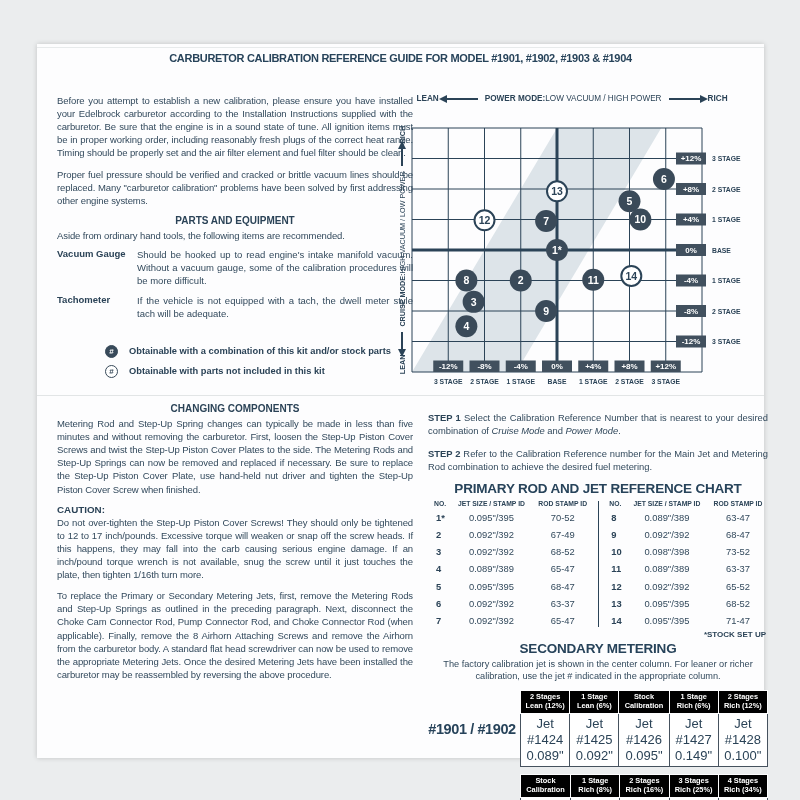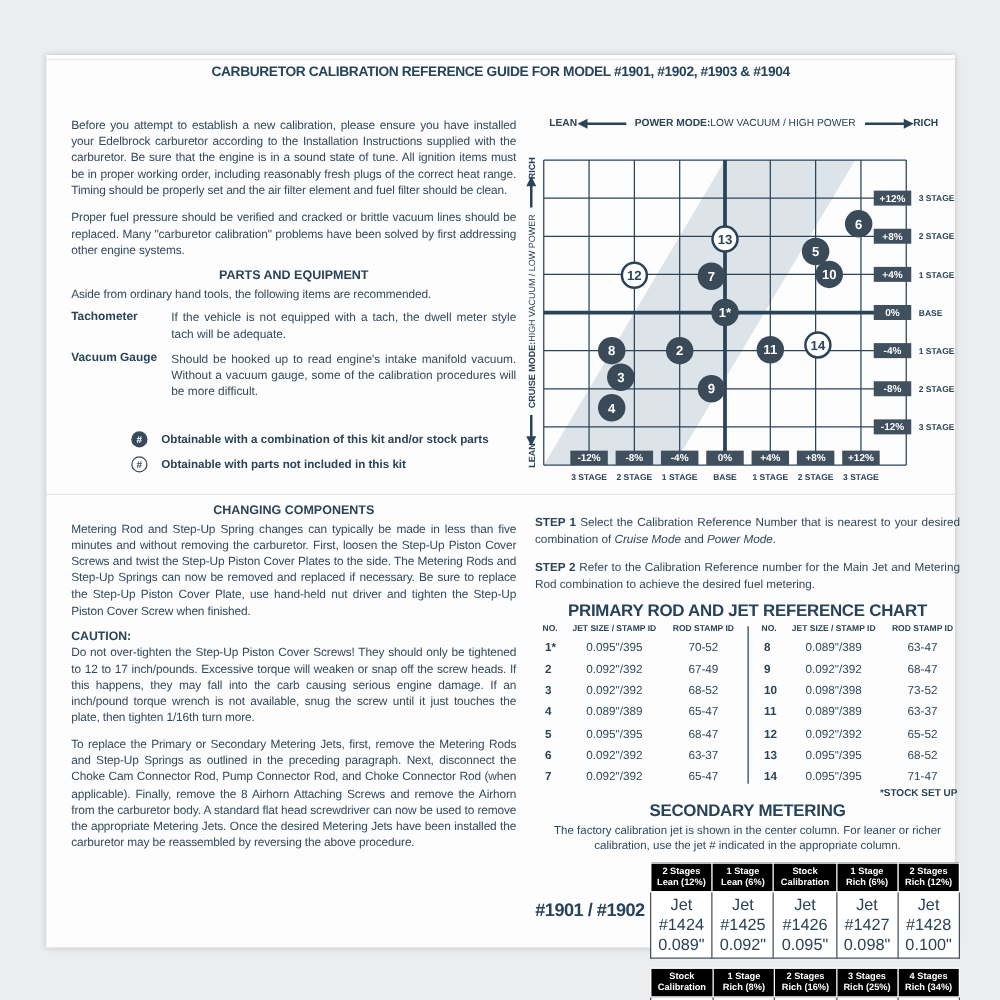--- a/index.html
+++ b/index.html
@@ -27,21 +27,21 @@
 
   .legend{margin-top:24px;padding-left:48px;}
   .legend-row{display:flex;align-items:center;margin-bottom:7px;gap:11px;}
   .sym{width:13px;height:13px;border-radius:50%;flex:none;display:inline-flex;
        align-items:center;justify-content:center;font-size:8px;font-weight:bold;
        border:1.5px solid #384a5a;box-sizing:border-box;}
   .sym.filled{background:#384a5a;color:#fff;}
   .sym.open{background:#fff;color:#384a5a;}
   .legend-text{font-weight:bold;font-size:9.3px;color:#2b4357;}
 
-  .chart-wrap{position:absolute;left:382px;top:50px;width:352px;height:300px;}
+  .chart-wrap{position:absolute;left:359px;top:50px;width:352px;height:300px;}
   .chart-topaxis{position:absolute;left:16px;width:320px;top:0;display:flex;align-items:center;
                  justify-content:center;font-size:8.2px;font-weight:bold;color:#2b4357;white-space:nowrap;}
   .chart-topaxis .plain{font-weight:normal;}
   .chart-leftaxis{position:absolute;left:-144px;top:150px;width:300px;height:12px;
                   transform:rotate(-90deg);display:flex;align-items:center;justify-content:center;
                   font-size:7.2px;font-weight:bold;color:#2b4357;white-space:nowrap;}
   .chart-leftaxis .plain{font-weight:normal;}
   .arr{height:2px;background:#2b4357;position:relative;margin:0 7px;flex:none;}
   .arr.a-left::before{content:"";position:absolute;left:-7px;top:-3px;width:0;height:0;
        border-right:8px solid #2b4357;border-top:4px solid transparent;border-bottom:4px solid transparent;}
@@ -82,26 +82,26 @@
   <div class="seam-top"></div>
   <div class="title">CARBURETOR CALIBRATION REFERENCE GUIDE FOR MODEL #1901, #1902, #1903 &amp; #1904</div>
 
   <div class="col-left-top">
     <p class="body">Before you attempt to establish a new calibration, please ensure you have installed your Edelbrock carburetor according to the Installation Instructions supplied with the carburetor. Be sure that the engine is in a sound state of tune. All ignition items must be in proper working order, including reasonably fresh plugs of the correct heat range. Timing should be properly set and the air filter element and fuel filter should be clean.</p>
     <p class="body">Proper fuel pressure should be verified and cracked or brittle vacuum lines should be replaced. Many "carburetor calibration" problems have been solved by first addressing other engine systems.</p>
     <h3 class="center">PARTS AND EQUIPMENT</h3>
     <p class="body" style="margin-bottom:6px">Aside from ordinary hand tools, the following items are recommended.</p>
     <div>
         <div class="def-row">
+          <div class="def-term">Vacuum Gauge</div>
+          <div class="def-desc">Should be hooked up to read engine's intake manifold vacuum. Without a vacuum gauge, some of the calibration procedures will be more difficult.</div>
+        </div>
+        <div class="def-row">
           <div class="def-term">Tachometer</div>
           <div class="def-desc">If the vehicle is not equipped with a tach, the dwell meter style tach will be adequate.</div>
-        </div>
-        <div class="def-row">
-          <div class="def-term">Vacuum Gauge</div>
-          <div class="def-desc">Should be hooked up to read engine's intake manifold vacuum. Without a vacuum gauge, some of the calibration procedures will be more difficult.</div>
         </div>
       </div>
     <div class="legend">
         <div class="legend-row">
           <span class="sym filled">#</span>
           <span class="legend-text">Obtainable with a combination of this kit and/or stock parts</span>
         </div>
         <div class="legend-row">
           <span class="sym open">#</span>
           <span class="legend-text">Obtainable with parts not included in this kit</span>
@@ -383,21 +383,21 @@
             </thead>
             <tbody>
               <tr>
                 <td>Jet #1424
 0.089"</td>
                 <td>Jet #1425
 0.092"</td>
                 <td>Jet #1426
 0.095"</td>
                 <td>Jet #1427
-0.098"</td>
+0.149"</td>
                 <td>Jet #1428
 0.100"</td>
               </tr>
             </tbody>
           </table>
         </div>
         <div class="sec-row">
           <div class="sec-label">
             <div class="main">#1903 / #1904</div>
             <div class="sub">(RICH SETTINGS ONLY)</div>

